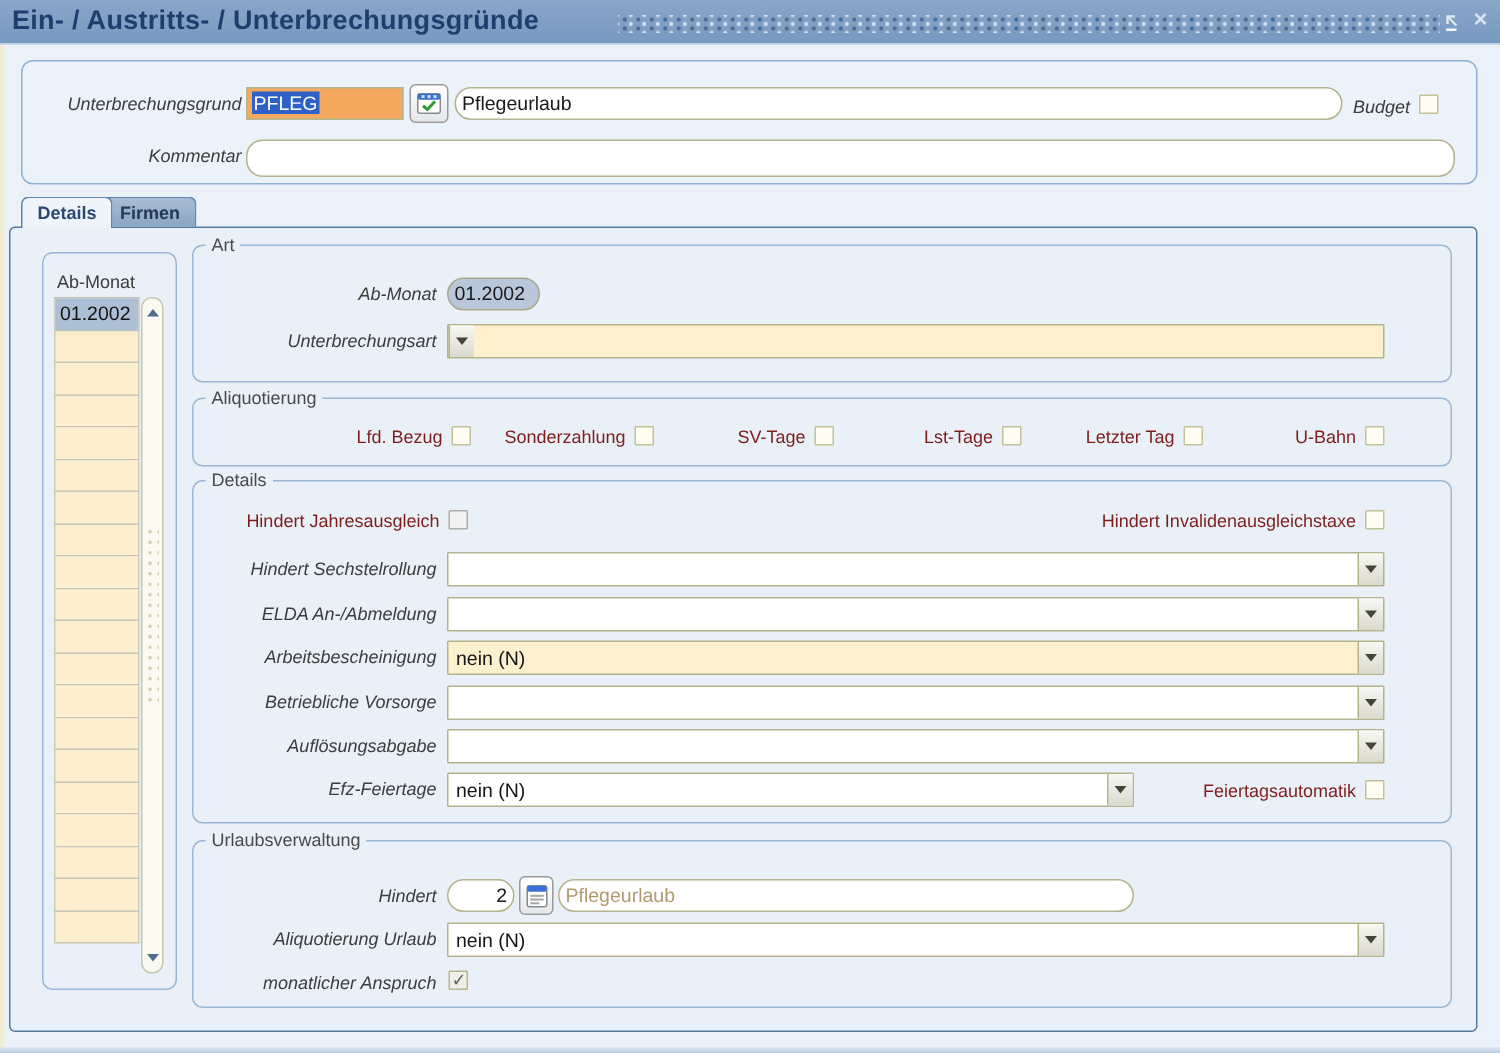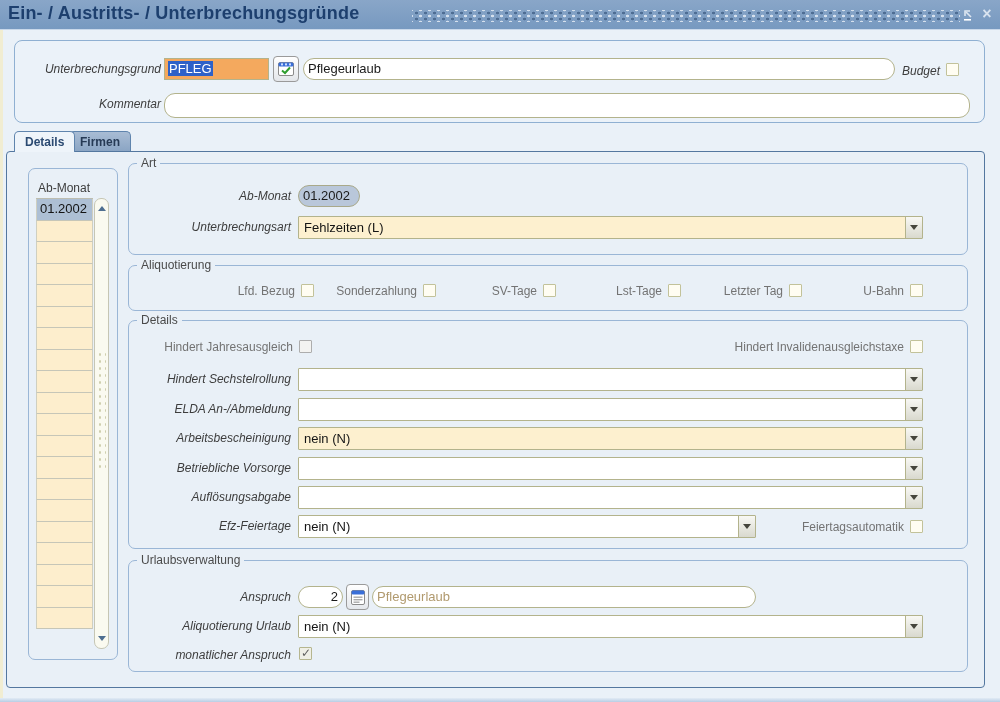--- a/index.html
+++ b/index.html
@@ -69,21 +69,21 @@
   .cb {
     position:absolute; width:13px; height:13px; background:#fffdf2;
     border:1px solid #c2c29a; border-radius:1px; cursor:pointer;
   }
   .cb.checked { background:#efefe6; border-color:#b6b68f; }
   .cb.checked::after {
     content:"✓"; position:absolute; left:1px; top:-2px;
     font-size:12px; font-weight:bold; color:#5f5f5f;
   }
   .cbrow { position:absolute; display:flex; align-items:center; justify-content:flex-end; gap:6px; height:15px; }
-  .cbrow .lblf { font-size:12px; color:#737373; white-space:nowrap;text-align:center; }
+  .cbrow .lblf { font-size:12px; color:#7f1d1d; white-space:nowrap;text-align:center; }
   .cbrow .cbs {
     width:13px; height:13px; background:#fffdf2; border:1px solid #c2c29a; border-radius:1px; flex:0 0 auto; cursor:pointer;
   }
 
   
   .header-box {
     position:absolute; left:14px; top:40px; width:971px; height:83px;
     border:1px solid #8fb0d2; border-radius:8px; background:#ebf2f9;
   }
   .code-field {
@@ -226,21 +226,20 @@
         <span class="tri-dn" style="border-top-color:#4e6e90;"></span>
       </span>
   </div>
 
   <div class="grp art-grp">
     <span class="legend panelbg">Art</span>
     <span class="lbl r" style="left:0; top:25px; width:162px;">Ab-Monat</span>
     <div class="fld disabled" style="left:169px; top:21px; width:62px; height:22px;"><span>01.2002</span></div>
     <span class="lbl r" style="left:0; top:56px; width:162px;">Unterbrechungsart</span>
     <div class="dd cream" style="left:169px; top:52px; width:625px; height:23px;">
-      <span class="dd-text">Fehlzeiten (L)</span>
       <span class="dd-btn">
           <span class="tri-dn"></span>
         </span>
     </div>
   </div>
 
   <div class="grp aliq-grp">
     <span class="legend panelbg">Aliquotierung</span>
     <div class="cbrow" style="left:15px;  top:17px; width:170px;">
         <span class="lblf">Lfd. Bezug</span>
@@ -329,21 +328,21 @@
     </div>
     <div class="cbrow" style="left:544px; top:198px; width:250px;">
       <span class="lblf">Feiertagsautomatik</span>
       <span class="cbs"></span>
     </div>
   </div>
 
   <div class="grp url-grp">
     <span class="legend panelbg">Urlaubsverwaltung</span>
 
-    <span class="lbl r" style="left:0; top:29px; width:162px;">Anspruch</span>
+    <span class="lbl r" style="left:0; top:29px; width:162px;">Hindert</span>
     <div class="fld" style="left:169px; top:25px; width:45px; height:22px; text-align:right;"><span>2</span></div>
     <div class="icon-btn" style="left:217px; top:23px; width:23px; height:26px;">
       <svg width="16" height="17" viewBox="0 0 16 17">
         <rect x="1.5" y="1.5" width="13" height="14" rx="1.5" fill="#ffffff" stroke="#8a8a8a"></rect>
         <rect x="1.5" y="1.5" width="13" height="4" rx="1.5" fill="#3a6fd8"></rect>
         <rect x="3.5" y="7.5" width="9" height="1.4" fill="#a9a9a9"></rect>
         <rect x="3.5" y="10" width="9" height="1.4" fill="#a9a9a9"></rect>
         <rect x="3.5" y="12.5" width="6" height="1.4" fill="#a9a9a9"></rect>
       </svg>
     </div>

